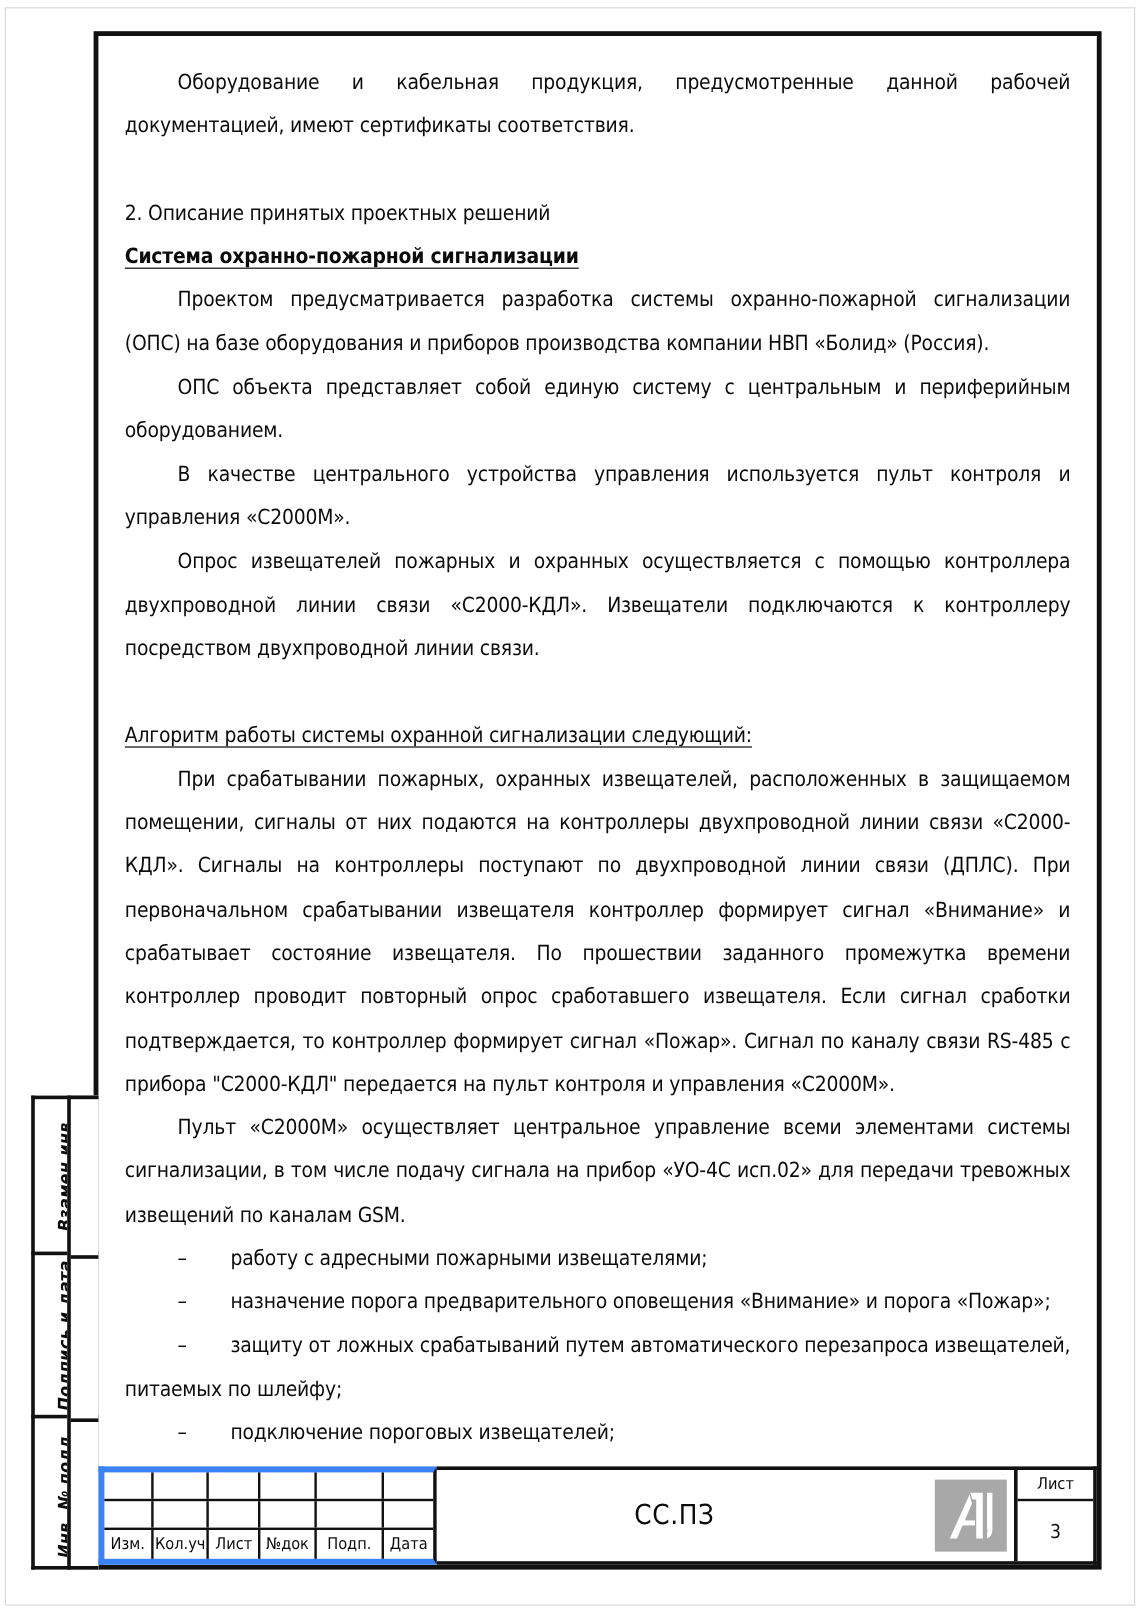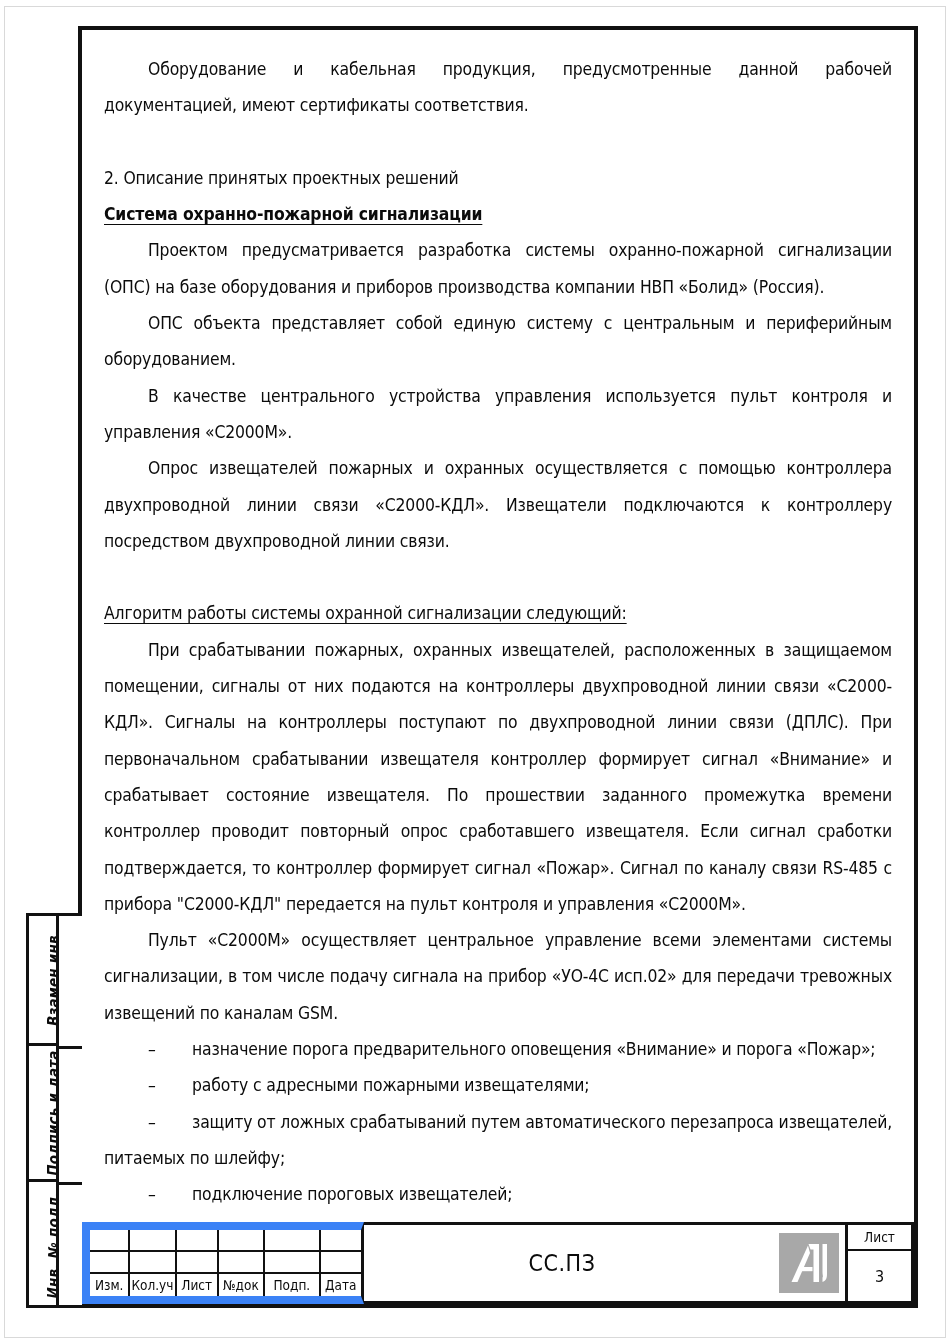--- a/index.html
+++ b/index.html
@@ -174,21 +174,21 @@
     width: 832px;
     height: 82px;
     box-sizing: border-box;
     display: flex;
     flex-direction: row;
   }
   #tb-left {
     width: 282px;
     height: 82px;
     box-sizing: border-box;
-    border: 8px solid #3b82f6;
+    border: 5px solid #3b82f6;
     border-right: 3px solid #111111;
     display: flex;
     flex-direction: column;
     background: #ffffff;
   }
   .tb-row {
     display: flex;
     flex-direction: row;
     box-sizing: border-box;
     border-bottom: 2px solid #111111;
@@ -310,23 +310,23 @@
 
     <div class="spacer"></div>
 
     <p class="heading-under">Алгоритм работы системы охранной сигнализации следующий:</p>
 
     <p class="para">При срабатывании пожарных, охранных извещателей, расположенных в защищаемом помещении, сигналы от них подаются на контроллеры двухпроводной линии связи «С2000-КДЛ». Сигналы на контроллеры поступают по двухпроводной линии связи (ДПЛС). При первоначальном срабатывании извещателя контроллер формирует сигнал «Внимание» и срабатывает состояние извещателя. По прошествии заданного промежутка времени контроллер проводит повторный опрос сработавшего извещателя. Если сигнал сработки подтверждается, то контроллер формирует сигнал «Пожар». Сигнал по каналу связи RS-485 с прибора "С2000-КДЛ" передается на пульт контроля и управления «С2000М».</p>
 
     <p class="para">Пульт «С2000М» осуществляет центральное управление всеми элементами системы сигнализации, в том числе подачу сигнала на прибор «УО-4С исп.02» для передачи тревожных извещений по каналам GSM.</p>
 
 
+    <p class="bullet"><span class="dash">–</span><span>работу с адресными пожарными извещателями;</span></p>
+
     <p class="bullet"><span class="dash">–</span><span>назначение порога предварительного оповещения «Внимание» и порога «Пожар»;</span></p>
-
-    <p class="bullet"><span class="dash">–</span><span>работу с адресными пожарными извещателями;</span></p>
 
     <p class="bullet"><span class="dash">–</span><span>защиту от ложных срабатываний путем автоматического перезапроса извещателей, питаемых по шлейфу;</span></p>
 
     <p class="bullet"><span class="dash">–</span><span>подключение пороговых извещателей;</span></p>
 
     <p class="bullet"><span class="dash">–</span><span>сбор информации от устройств системы, её обработку и хранение в базе данных ПС, передачу управляющей информации на периферийные устройства системы;</span></p>
 
   </div>
 
   <div id="sidebar"></div>

